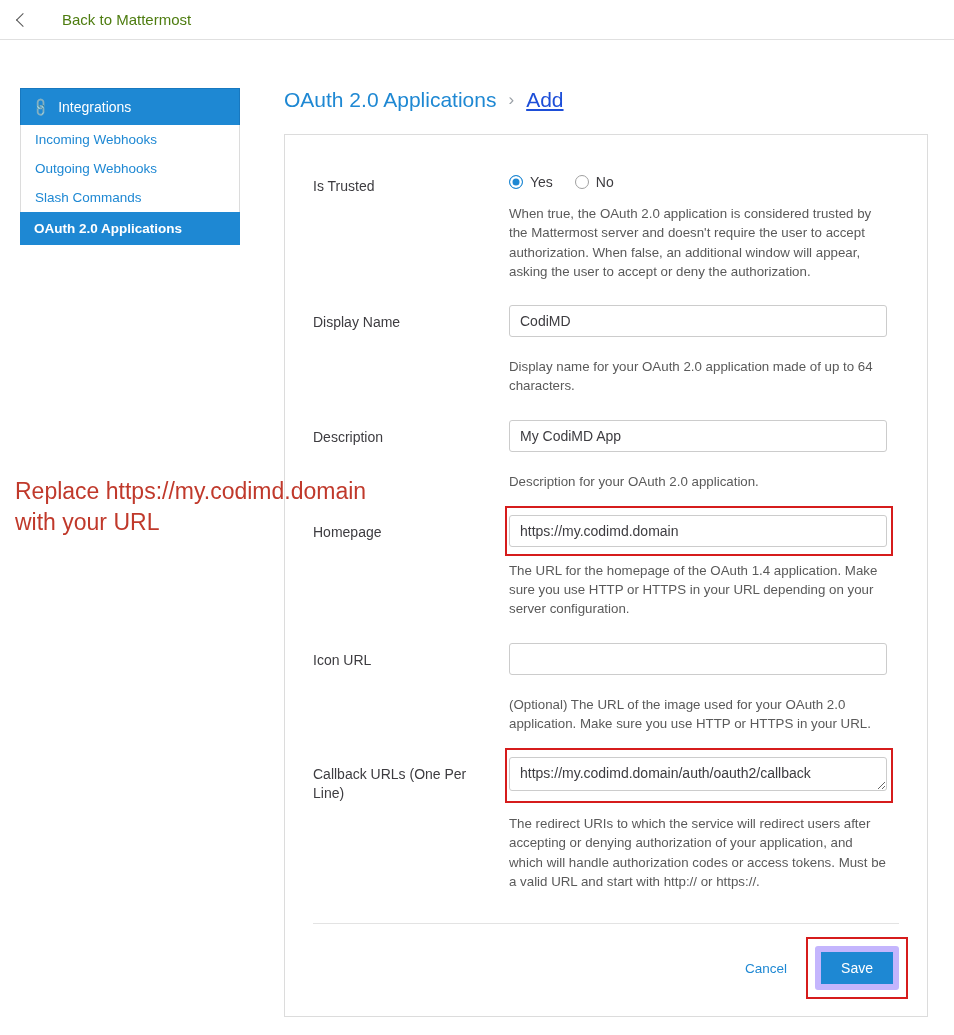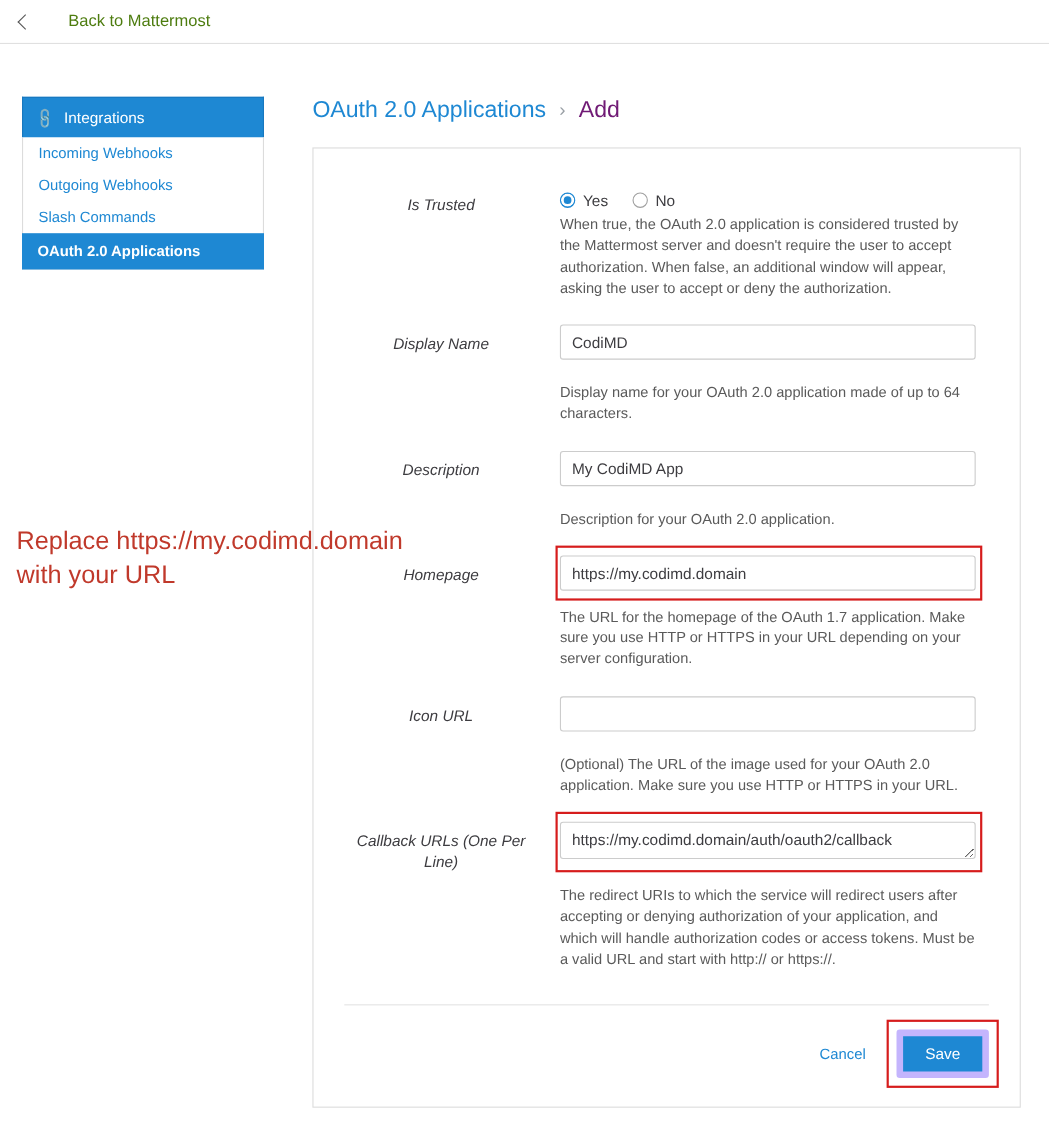--- a/index.html
+++ b/index.html
@@ -105,44 +105,44 @@
   .breadcrumb .crumb-link {
     color: #1e88d3;
     cursor: pointer;
   }
   .breadcrumb .crumb-sep {
     color: #9aa0a6;
     margin: 0 12px;
     font-size: 17px;
   }
   .breadcrumb .crumb-current {
-    color: #701a75;
+    color: #1d4ed8;
+    text-decoration: underline;
   }
 
   .card {
     border: 1px solid #dcdcdc;
     background: #fff;
     padding: 34px 28px 22px 28px;
     width: 644px;
   }
 
   .form-row {
     display: flex;
     margin-bottom: 4px;
   }
   .form-label {
     width: 196px;
     flex: 0 0 196px;
-    text-align: center;
+    text-align: left;
     padding-right: 20px;
     padding-top: 8px;
     font-size: 14px;
     color: #3d3c40;
     line-height: 1.35;
-    font-style: italic;
   }
   .form-field {
     flex: 1;
     min-width: 0;
   }
   .help {
     color: #5a5a5a;
     font-size: 13.3px;
     line-height: 1.45;
     margin-top: 20px;
@@ -317,21 +317,21 @@
           <div class="radio-group">
             <div class="radio-item">
               <span class="radio checked"></span>
               <span class="radio-label">Yes</span>
             </div>
             <div class="radio-item">
               <span class="radio"></span>
               <span class="radio-label">No</span>
             </div>
           </div>
-          <div class="help" style="margin-top:4px;">When true, the OAuth 2.0 application is considered trusted by the Mattermost server and doesn't require the user to accept authorization. When false, an additional window will appear, asking the user to accept or deny the authorization.</div>
+          <div class="help" style="margin-top:14px;">When true, the OAuth 2.0 application is considered trusted by the Mattermost server and doesn't require the user to accept authorization. When false, an additional window will appear, asking the user to accept or deny the authorization.</div>
         </div>
       </div>
 
       <div class="form-row">
         <div class="form-label">Display Name</div>
         <div class="form-field">
           <input class="txt" type="text" value="CodiMD" style="">
           <div class="help">Display name for your OAuth 2.0 application made of up to 64 characters.</div>
         </div>
       </div>
@@ -343,21 +343,21 @@
           <div class="help">Description for your OAuth 2.0 application.</div>
         </div>
       </div>
 
       <div class="form-row">
         <div class="form-label">Homepage</div>
         <div class="form-field">
           <span class="hl hl-home">
             <input class="txt" type="text" value="https://my.codimd.domain" style="">
           </span>
-          <div class="help" style="margin-top:14px;">The URL for the homepage of the OAuth 1.7 application. Make sure you use HTTP or HTTPS in your URL depending on your server configuration.</div>
+          <div class="help" style="margin-top:14px;">The URL for the homepage of the OAuth 1.4 application. Make sure you use HTTP or HTTPS in your URL depending on your server configuration.</div>
         </div>
       </div>
 
       <div class="form-row">
         <div class="form-label">Icon URL</div>
         <div class="form-field">
           <input class="txt" type="text" value="" style="">
           <div class="help">(Optional) The URL of the image used for your OAuth 2.0 application. Make sure you use HTTP or HTTPS in your URL.</div>
         </div>
       </div>

